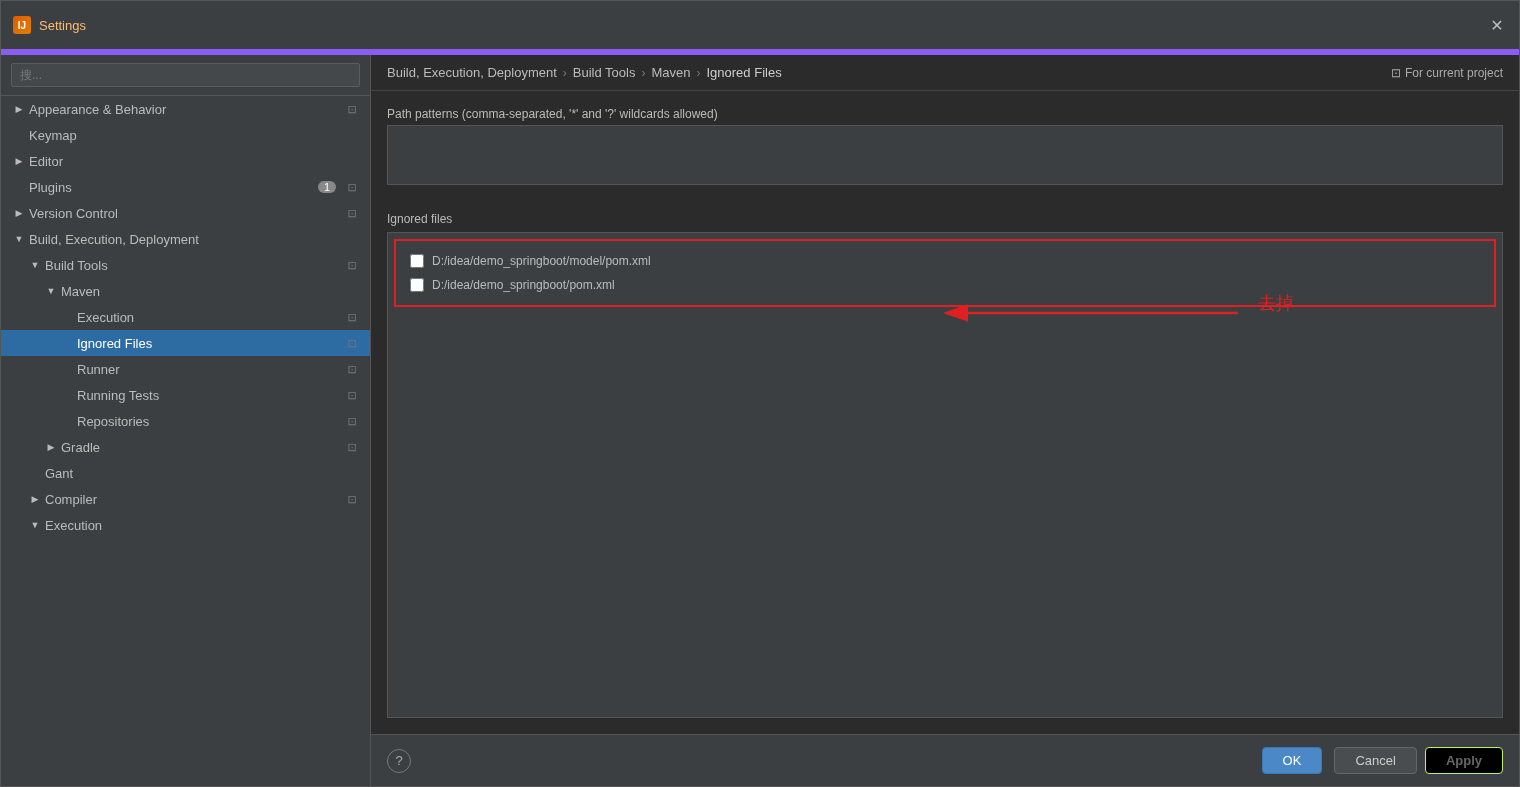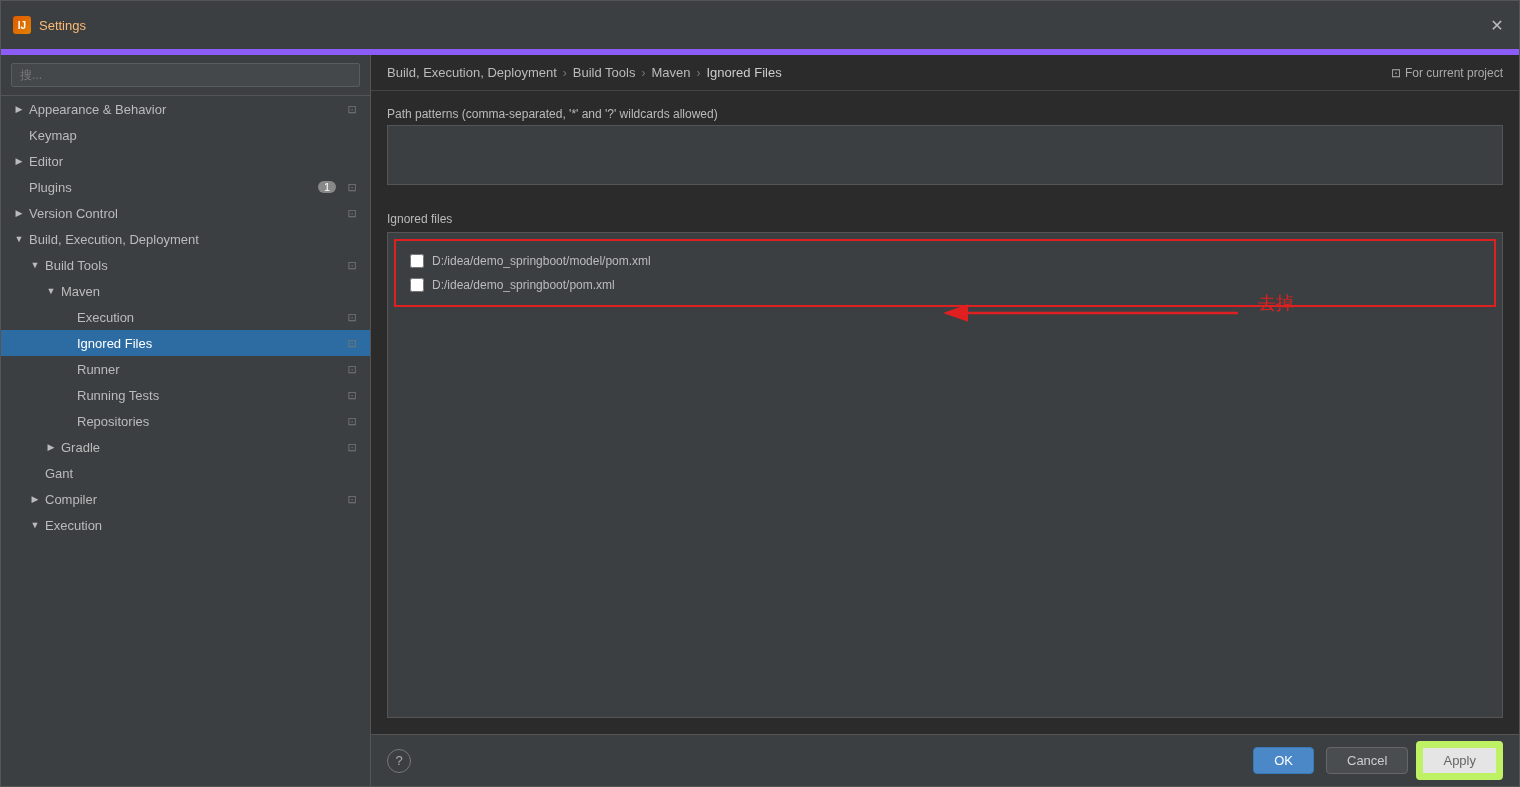--- a/index.html
+++ b/index.html
@@ -280,24 +280,25 @@
       border: 1px solid #3a78b7;
       color: white;
     }
     .btn-secondary {
       background: #4a4d4f;
       border: 1px solid #666;
       color: #ccc;
       margin-left: 12px;
     }
     .btn-disabled {
-      background: #e5e5e5;
-      border: 7px solid #bef264;
+      background: #000000;
+      border: 1px solid #bef264;
       color: #666;
       cursor: default;
+      font-weight: bold;
     }
   </style>
 </head>
 <body>
 
 <div class="dialog">
 
   <div class="title-bar">
     <div class="app-icon">
       <span>IJ</span>

